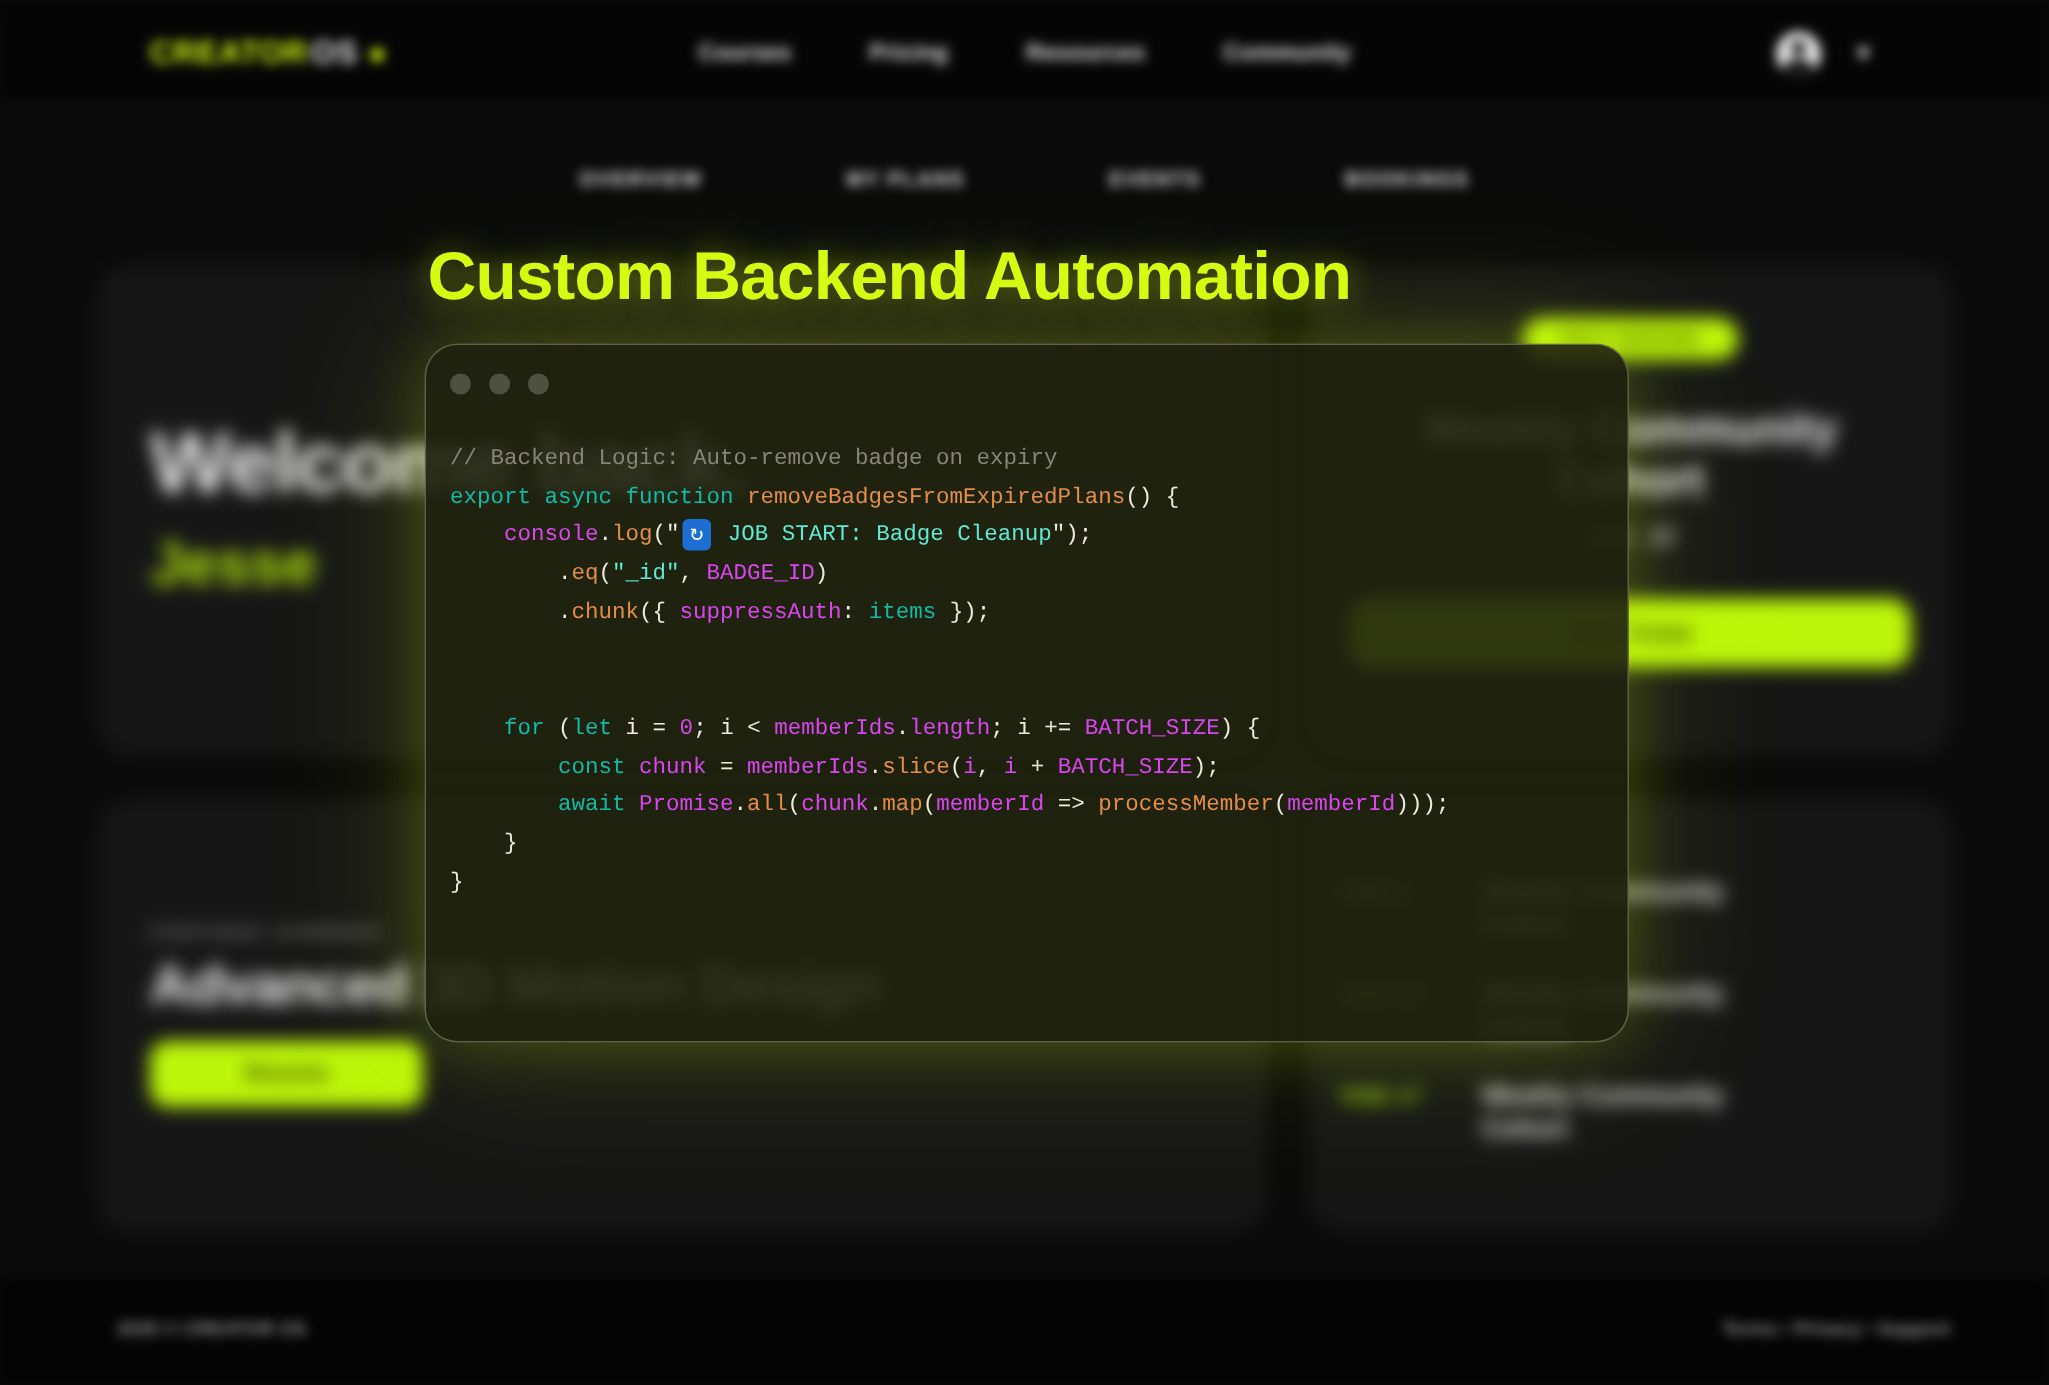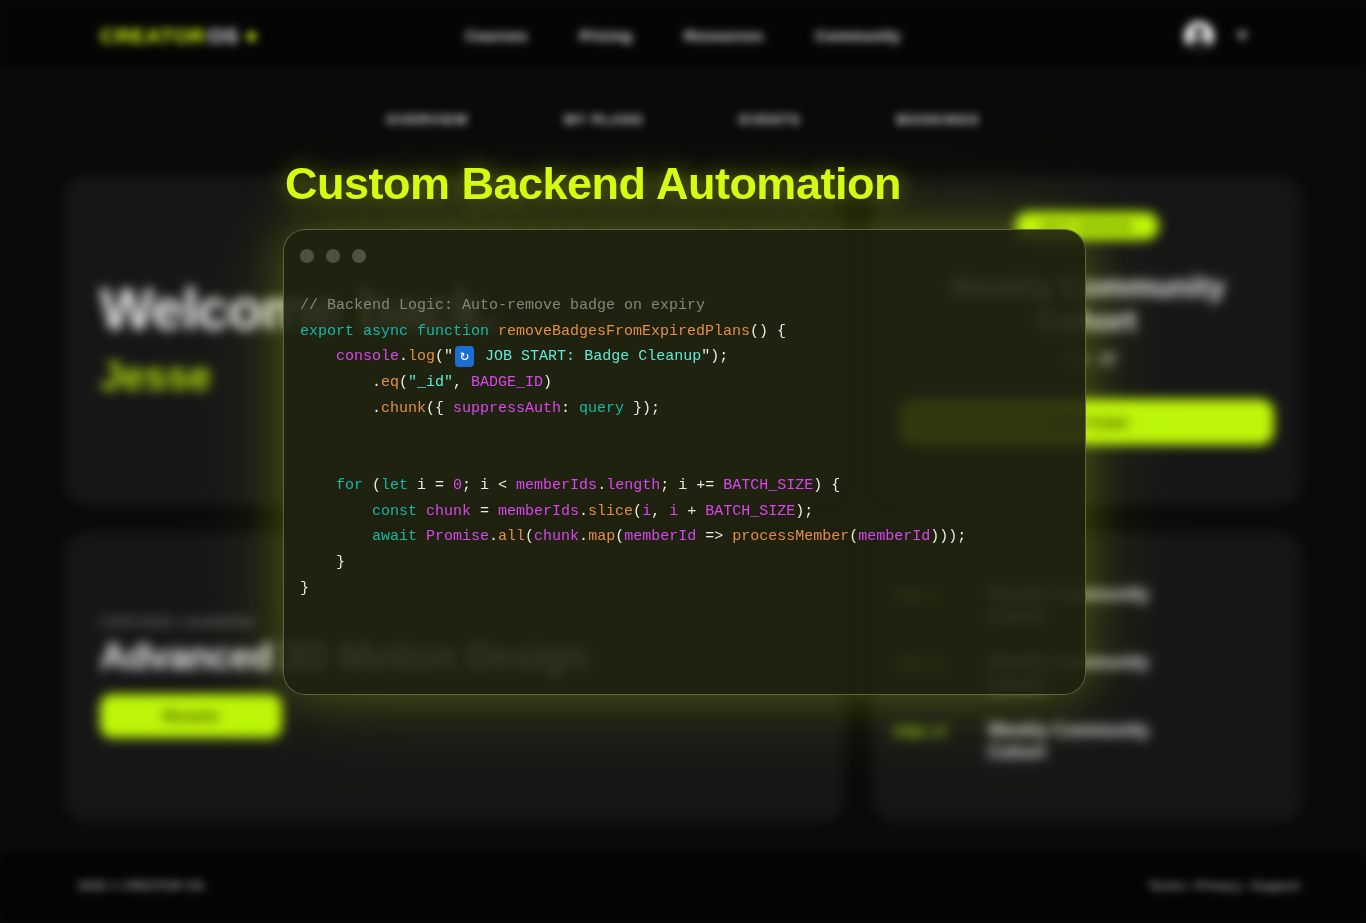--- a/index.html
+++ b/index.html
@@ -169,21 +169,21 @@
       <div class="dots">
         <span class="dot-tl"></span>
         <span class="dot-tl"></span>
         <span class="dot-tl"></span>
       </div>
       <div class="code">
           <div class="code-line"><span class="tok-c">// Backend Logic: Auto-remove badge on expiry</span></div>
           <div class="code-line"><span class="tok-k">export async function </span><span class="tok-f">removeBadgesFromExpiredPlans</span><span class="tok-p">() {</span></div>
           <div class="code-line"><span class="tok-p">    </span><span class="tok-v">console</span><span class="tok-p">.</span><span class="tok-f">log</span><span class="tok-p">("</span><span class="tok-e">↻</span><span class="tok-s"> JOB START: Badge Cleanup</span><span class="tok-p">");</span></div>
           <div class="code-line"><span class="tok-p">        .</span><span class="tok-f">eq</span><span class="tok-p">(</span><span class="tok-s">"_id"</span><span class="tok-p">, </span><span class="tok-v">BADGE_ID</span><span class="tok-p">)</span></div>
-          <div class="code-line"><span class="tok-p">        .</span><span class="tok-f">chunk</span><span class="tok-p">({ </span><span class="tok-v">suppressAuth</span><span class="tok-p">: </span><span class="tok-k">query</span><span class="tok-p"> });</span></div>
+          <div class="code-line"><span class="tok-p">        .</span><span class="tok-f">chunk</span><span class="tok-p">({ </span><span class="tok-v">suppressAuth</span><span class="tok-p">: </span><span class="tok-k">items</span><span class="tok-p"> });</span></div>
           <div class="code-line">&nbsp;</div>
           <div class="code-line">&nbsp;</div>
           <div class="code-line"><span class="tok-p">    </span><span class="tok-k">for</span><span class="tok-p"> (</span><span class="tok-k">let </span><span class="tok-p">i = </span><span class="tok-v">0</span><span class="tok-p">; i &lt; </span><span class="tok-v">memberIds</span><span class="tok-p">.</span><span class="tok-v">length</span><span class="tok-p">; i += </span><span class="tok-v">BATCH_SIZE</span><span class="tok-p">) {</span></div>
           <div class="code-line"><span class="tok-p">        </span><span class="tok-k">const </span><span class="tok-v">chunk</span><span class="tok-p"> = </span><span class="tok-v">memberIds</span><span class="tok-p">.</span><span class="tok-f">slice</span><span class="tok-p">(</span><span class="tok-v">i</span><span class="tok-p">, </span><span class="tok-v">i</span><span class="tok-p"> + </span><span class="tok-v">BATCH_SIZE</span><span class="tok-p">);</span></div>
           <div class="code-line"><span class="tok-p">        </span><span class="tok-k">await </span><span class="tok-v">Promise</span><span class="tok-p">.</span><span class="tok-f">all</span><span class="tok-p">(</span><span class="tok-v">chunk</span><span class="tok-p">.</span><span class="tok-f">map</span><span class="tok-p">(</span><span class="tok-v">memberId</span><span class="tok-p"> =&gt; </span><span class="tok-f">processMember</span><span class="tok-p">(</span><span class="tok-v">memberId</span><span class="tok-p">)));</span></div>
           <div class="code-line"><span class="tok-p">    }</span></div>
           <div class="code-line"><span class="tok-p">}</span></div>
         </div>
     </div>
   </div>

